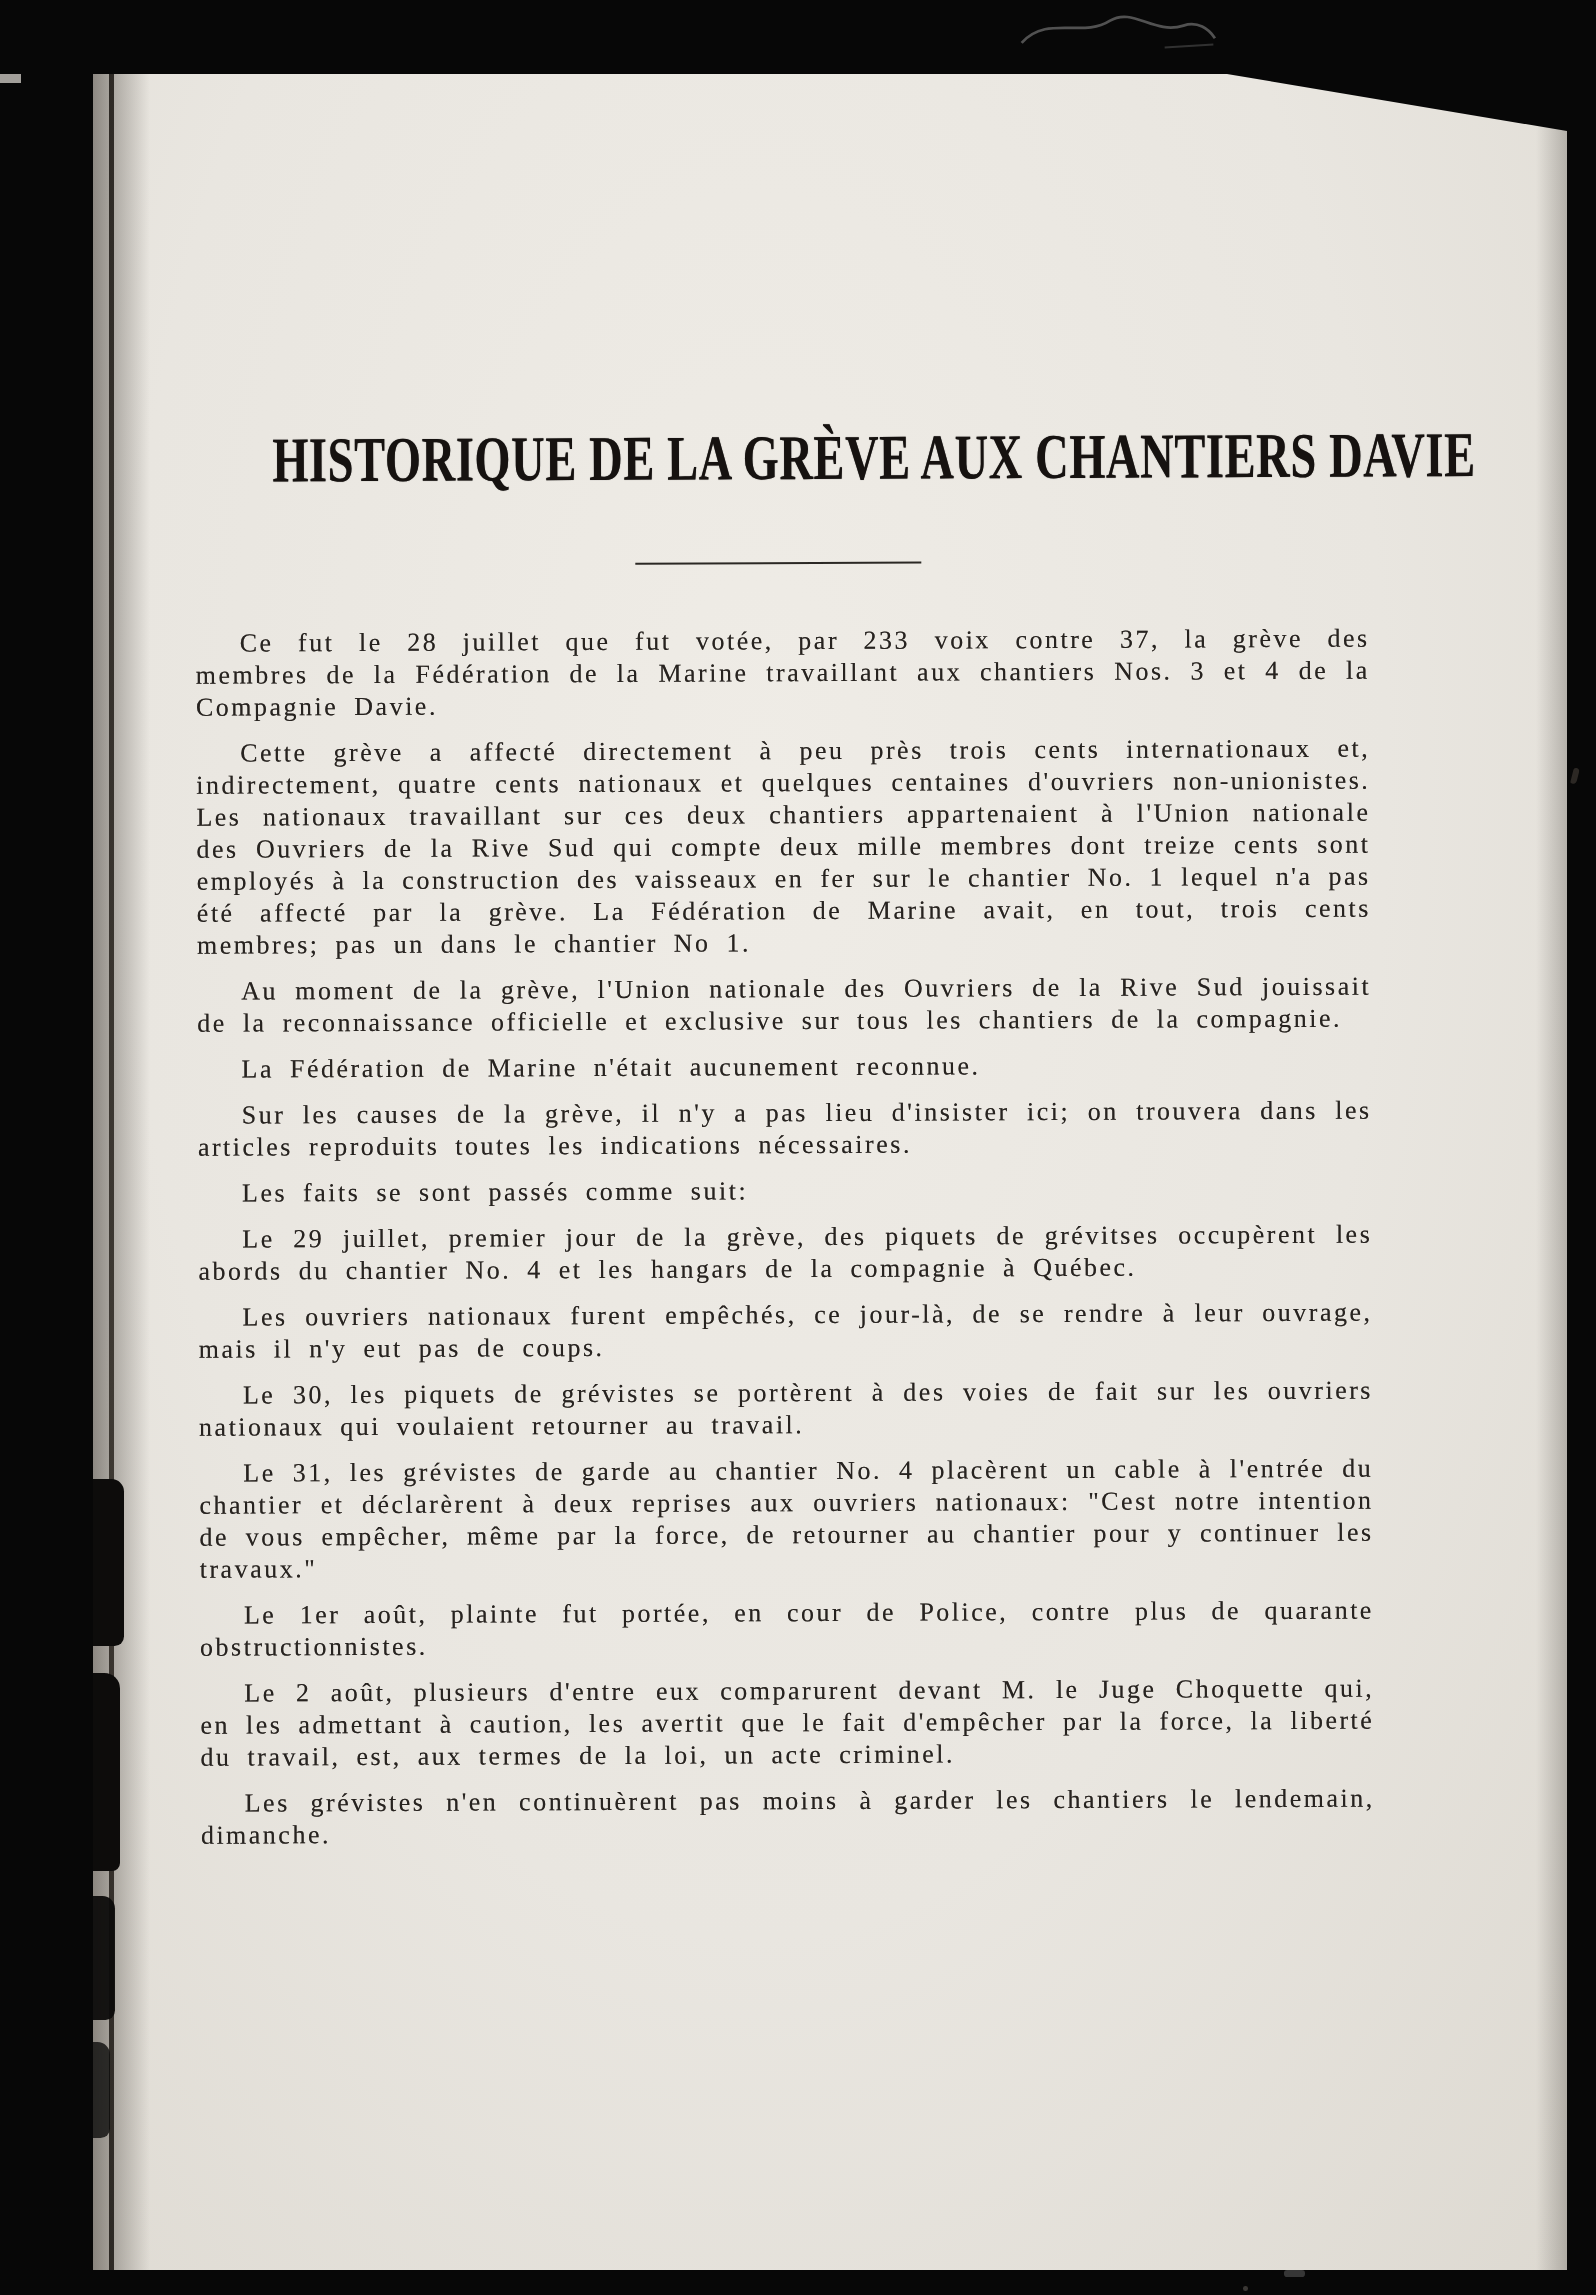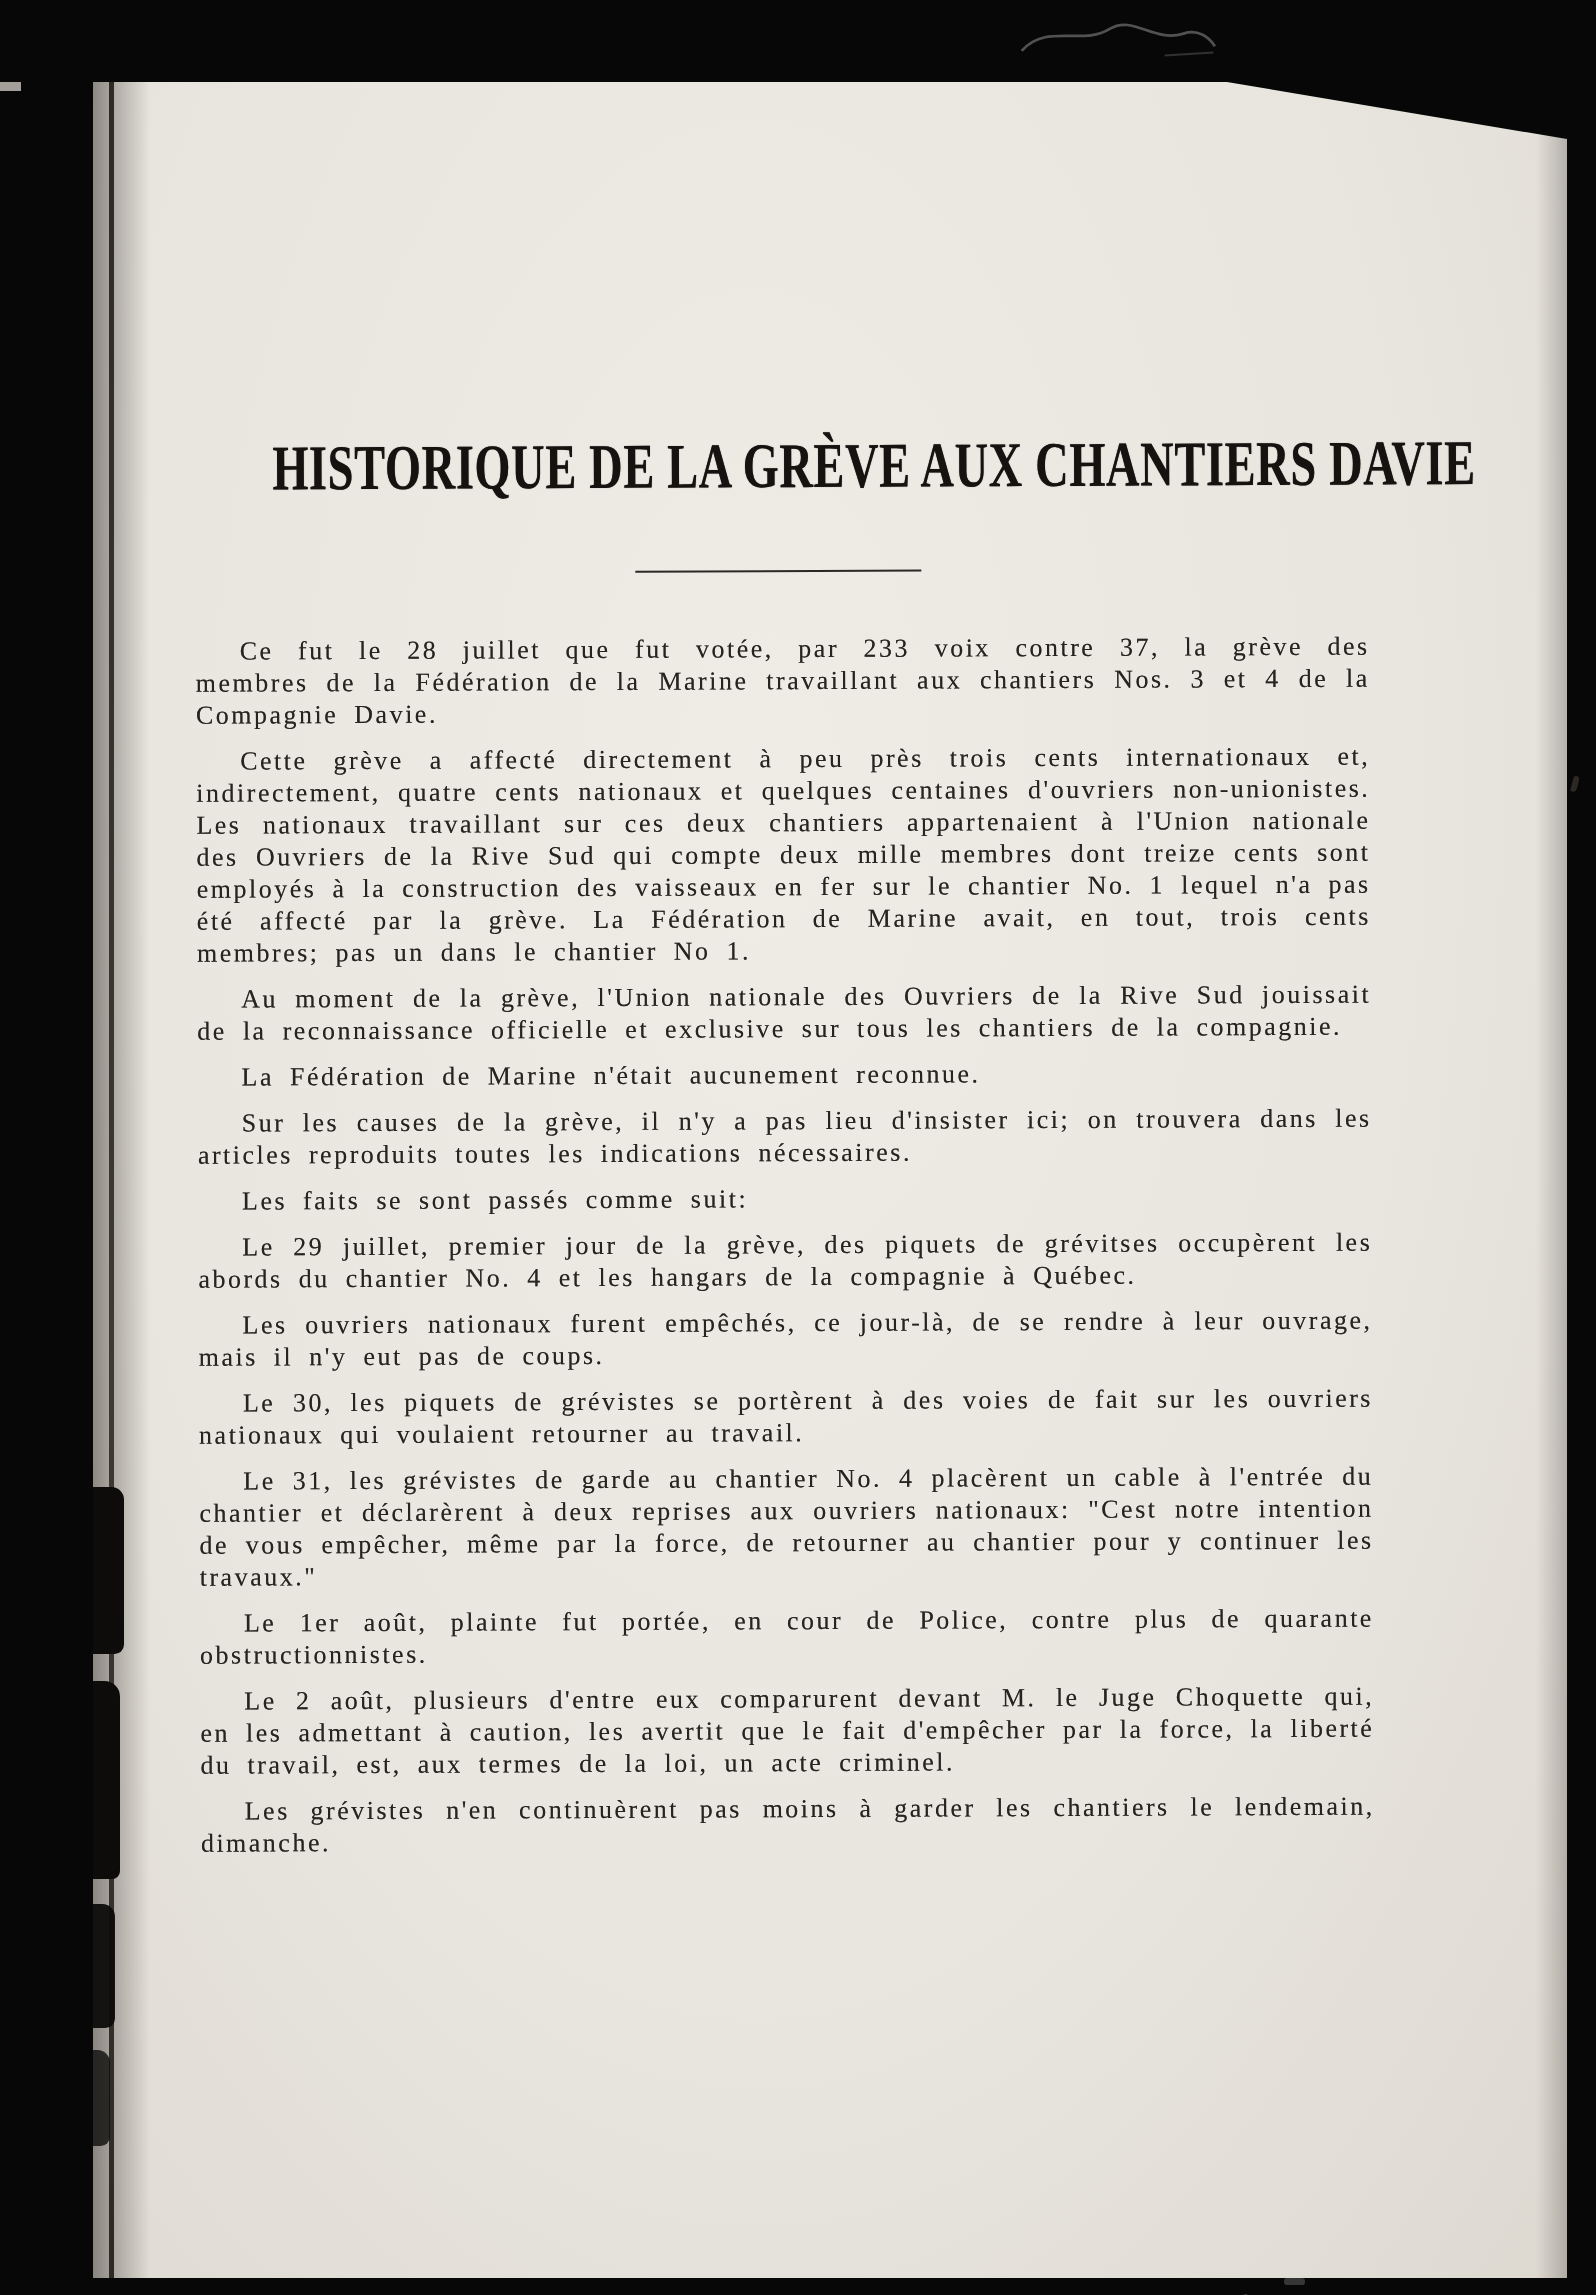--- a/index.html
+++ b/index.html
@@ -12,21 +12,20 @@
   html, body {
     width: 1596px; height: 2295px;
     background: var(--scan-bg);
     overflow: hidden;
     font-family: "Liberation Serif", "DejaVu Serif", serif;
   }
   .scan {
     position: relative;
     width: 1596px; height: 1865px;
     background: var(--scan-bg);
-    margin-top: 8px;
   }
   
   .page {
     position: absolute;
     left: 93px; top: 74px;
     width: 1474px; height: 2196px;
     background: radial-gradient(ellipse at 45% 32%, #efece6 0%, var(--page-bg) 55%, #ddd9d1 100%);
   }
   
   .binding-line {

